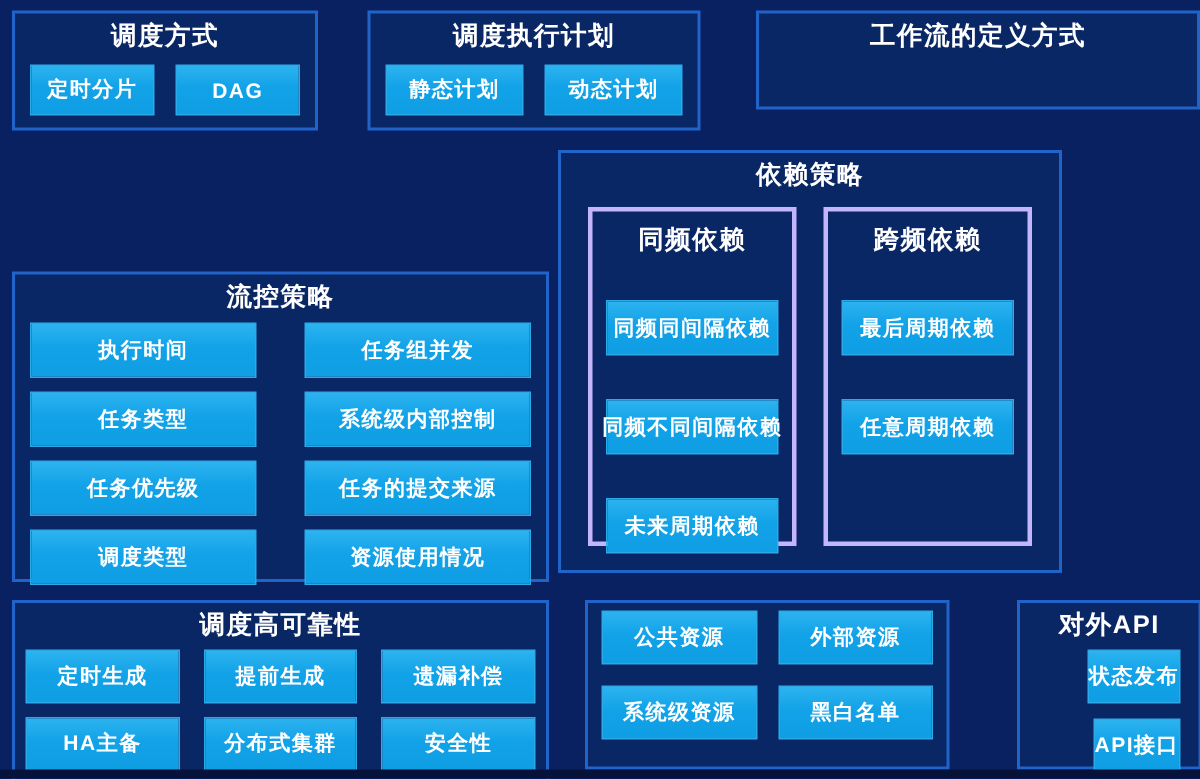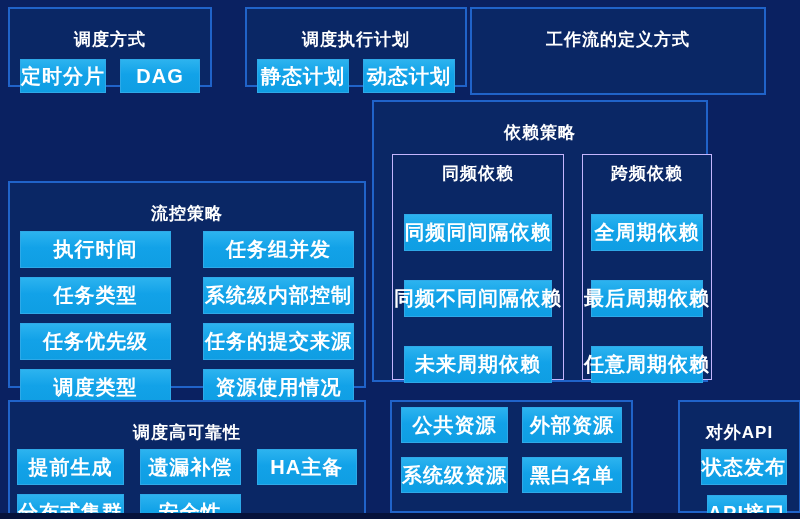--- a/index.html
+++ b/index.html
@@ -8,53 +8,53 @@
     background:#0A2161;
     font-family:"Liberation Sans","DejaVu Sans",sans-serif;
     -webkit-font-smoothing:antialiased;
   }
   .panel{
     position:absolute;box-sizing:border-box;
     background:#0A2765;border:2px solid #2063C9;
   }
   .ptitle{
     color:#FFFFFF;font-weight:bold;font-size:17px;line-height:22px;
-    text-align:center;margin-top:20px;letter-spacing:1px;
+    text-align:center;margin-top:4px;letter-spacing:1px;
   }
   .node{
     box-sizing:border-box;height:34px;
     display:flex;align-items:center;justify-content:center;
     background:linear-gradient(180deg,#2CB3EF 0%,#12A2E8 45%,#0F9EE3 100%);
     border:1px solid #2EA9E8;
-    color:#FFFFFF;font-size:20px;font-weight:bold;letter-spacing:1px;
+    color:#FFFFFF;font-size:14px;font-weight:bold;letter-spacing:1px;
     white-space:nowrap;
   }
   .row{display:flex;gap:14px;padding:8px 10px 0;}
   .row .node{flex:1;}
   .grid2{display:grid;grid-template-columns:1fr 1fr;column-gap:32px;row-gap:9px;padding:6px 10px 0;}
   .grid2 .node{height:37px;}
   .grid3{display:grid;grid-template-columns:1fr 1fr 1fr;column-gap:16px;row-gap:9px;padding:5px 7px 0;}
   .grid3 .node{height:36px;}
   .gridH{display:grid;grid-template-columns:1fr 1fr;column-gap:12px;row-gap:9px;padding:5px 9px 0;gap:14px;}
   .gridH .node{height:36px;}
   .stackI{display:flex;flex-direction:column;gap:10px;padding:5px 12px 0;align-items:flex-end;}
   .stackI .node{height:36px;}
   .subwrap{display:flex;gap:18px;padding:10px 18px 0;}
   .sub{
     flex:1;box-sizing:border-box;height:226px;
-    background:#0A2765;border:1px solid #c4b5fd;
+    background:#0A2765;border:3px solid #c4b5fd;
   }
   .sub .ptitle{margin-top:8px;}
   .sub .node{width:87%;height:37px;margin:29px auto 0;}
   .sub .node:first-of-type{margin-top:5px;}
   .bottom-bar{position:absolute;left:0;top:513px;width:800px;height:6px;background:#06123A;}
   
   #pA{left:8px;top:7px;width:204px;height:80px;}
   #pB{left:245px;top:7px;width:222px;height:80px;}
-  #pC{left:470px;top:7px;width:296px;height:88px;}
+  #pC{left:504px;top:7px;width:296px;height:66px;}
   #pD{left:8px;top:97px;width:358px;height:75px;}
   #pD .row{padding-top:5px;gap:17px;}
   #pE{left:8px;top:181px;width:358px;height:207px;}
   #pF{left:372px;top:100px;width:336px;height:282px;}
   #pG{left:8px;top:400px;width:358px;height:146px;}
   #pH{left:390px;top:400px;width:243px;height:113px;}
   #pI{left:678px;top:400px;width:123px;height:113px;}
 </style>
 </head>
 <body>
@@ -100,30 +100,30 @@
     <div class="ptitle">依赖策略</div>
     <div class="subwrap">
       <div class="sub">
         <div class="ptitle">同频依赖</div>
         <div class="node">同频同间隔依赖</div>
         <div class="node">同频不同间隔依赖</div>
         <div class="node">未来周期依赖</div>
       </div>
       <div class="sub">
         <div class="ptitle">跨频依赖</div>
-        <div class="node">全周期依赖</div>
         <div class="node">最后周期依赖</div>
         <div class="node">任意周期依赖</div>
       </div>
     </div>
   </div>
 
   <div class="panel" id="pG">
     <div class="ptitle">调度高可靠性</div>
     <div class="grid3">
+      <div class="node">定时生成</div>
       <div class="node">提前生成</div>
       <div class="node">遗漏补偿</div>
       <div class="node">HA主备</div>
       <div class="node">分布式集群</div>
       <div class="node">安全性</div>
     </div>
   </div>
 
   <div class="panel" id="pH">
     <div class="gridH">

